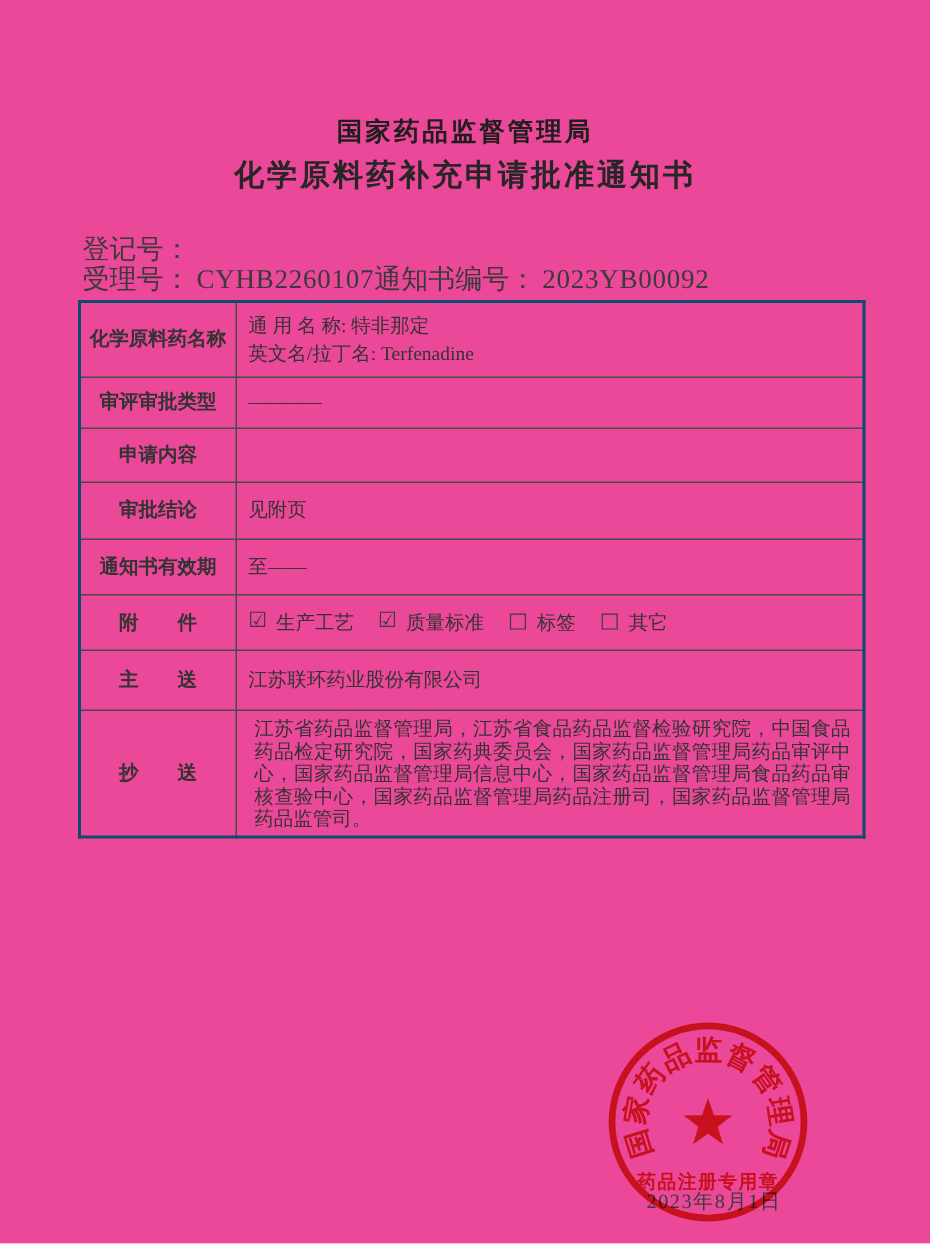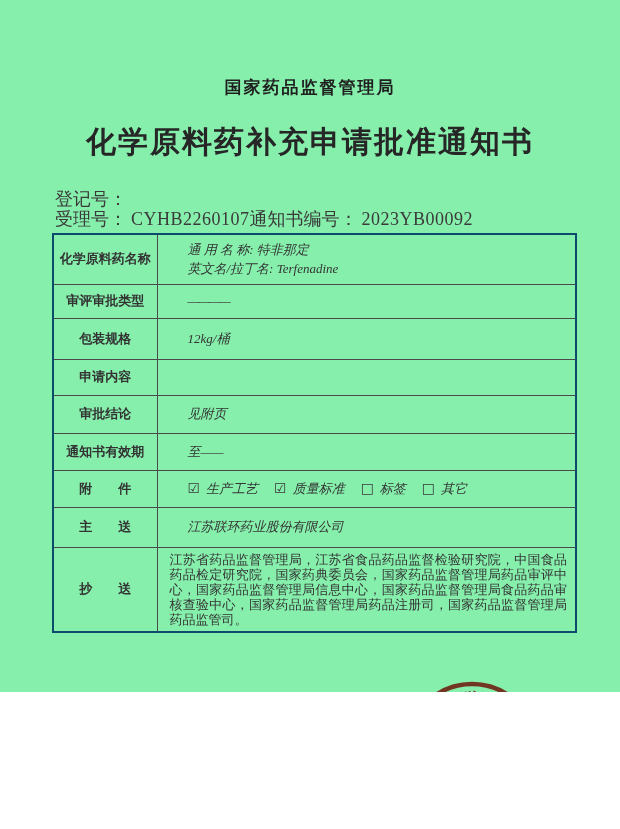--- a/index.html
+++ b/index.html
@@ -1,37 +1,37 @@
 <!DOCTYPE html>
 <html><head>
 <meta charset="utf-8">
 <style>
   * { margin:0; padding:0; box-sizing:border-box; }
   html,body { background:#ffffff; }
   .page {
     position:relative;
-    width:620px; height:692px;
-    background:#86efac;
+    width:620px; height:829px;
+    background:#ec4899;
     overflow:hidden;
     font-family:"Liberation Serif","DejaVu Serif",serif;
     color:#333333;
   }
   .agency {
     margin-top:76px;
     text-align:center;
     font-family:"Liberation Sans","DejaVu Sans",sans-serif;
     font-size:17px;
     font-weight:700;
     letter-spacing:2px;
     color:#1e1e1e;
   }
   .doc-title {
-    margin-top:23px;
+    margin-top:4px;
     text-align:center;
-    font-size:30px;
+    font-size:20px;
     font-weight:600;
     letter-spacing:2px;
     color:#262626;
   }
   .meta {
     margin:26px 45px 0 55px;
     font-size:18px;
     color:#3a3a3a;
   }
   .meta-line1 { height:20px; line-height:20px; }
@@ -51,21 +51,21 @@
     color:#333333;
   }
   td.lbl {
     text-align:center;
     font-weight:700;
     font-size:14px;
     color:#1f1f1f;
     padding:2px;
     line-height:1.35;
   }
-  td.cnt { padding:2px 6px 2px 30px; line-height:1.5;font-style:italic; }
+  td.cnt { padding:2px 6px 2px 8px; line-height:1.5; }
   .dash { color:#4a4a4a; letter-spacing:-1px; }
   .cb-row { display:flex; align-items:center; gap:6px; }
   .cb { display:inline-flex; align-items:center; margin-right:10px; }
   .cb .box {
     font-family:"DejaVu Sans","Liberation Sans",sans-serif;
     font-size:14px; margin-right:6px; color:#3a3a3a;
   }
   .cc-text {
     font-size:11.5px;
     line-height:15px;
@@ -127,24 +127,20 @@
         <div><span>英文名/拉丁名:</span> <span>Terfenadine</span></div>
       </td>
     </tr>
 
     <tr class="tr2">
       <td class="lbl">审评审批类型</td>
       <td class="cnt dash" colspan="3">————</td>
     </tr>
 
 
-    <tr class="tr4">
-      <td class="lbl">包装规格</td>
-      <td class="cnt" colspan="3">12kg/桶</td>
-    </tr>
 
     <tr class="tr5">
       <td class="lbl">申请内容</td>
       <td class="cnt" colspan="3"></td>
     </tr>
 
     <tr class="tr6">
       <td class="lbl">审批结论</td>
       <td class="cnt" colspan="3">见附页</td>
     </tr>

